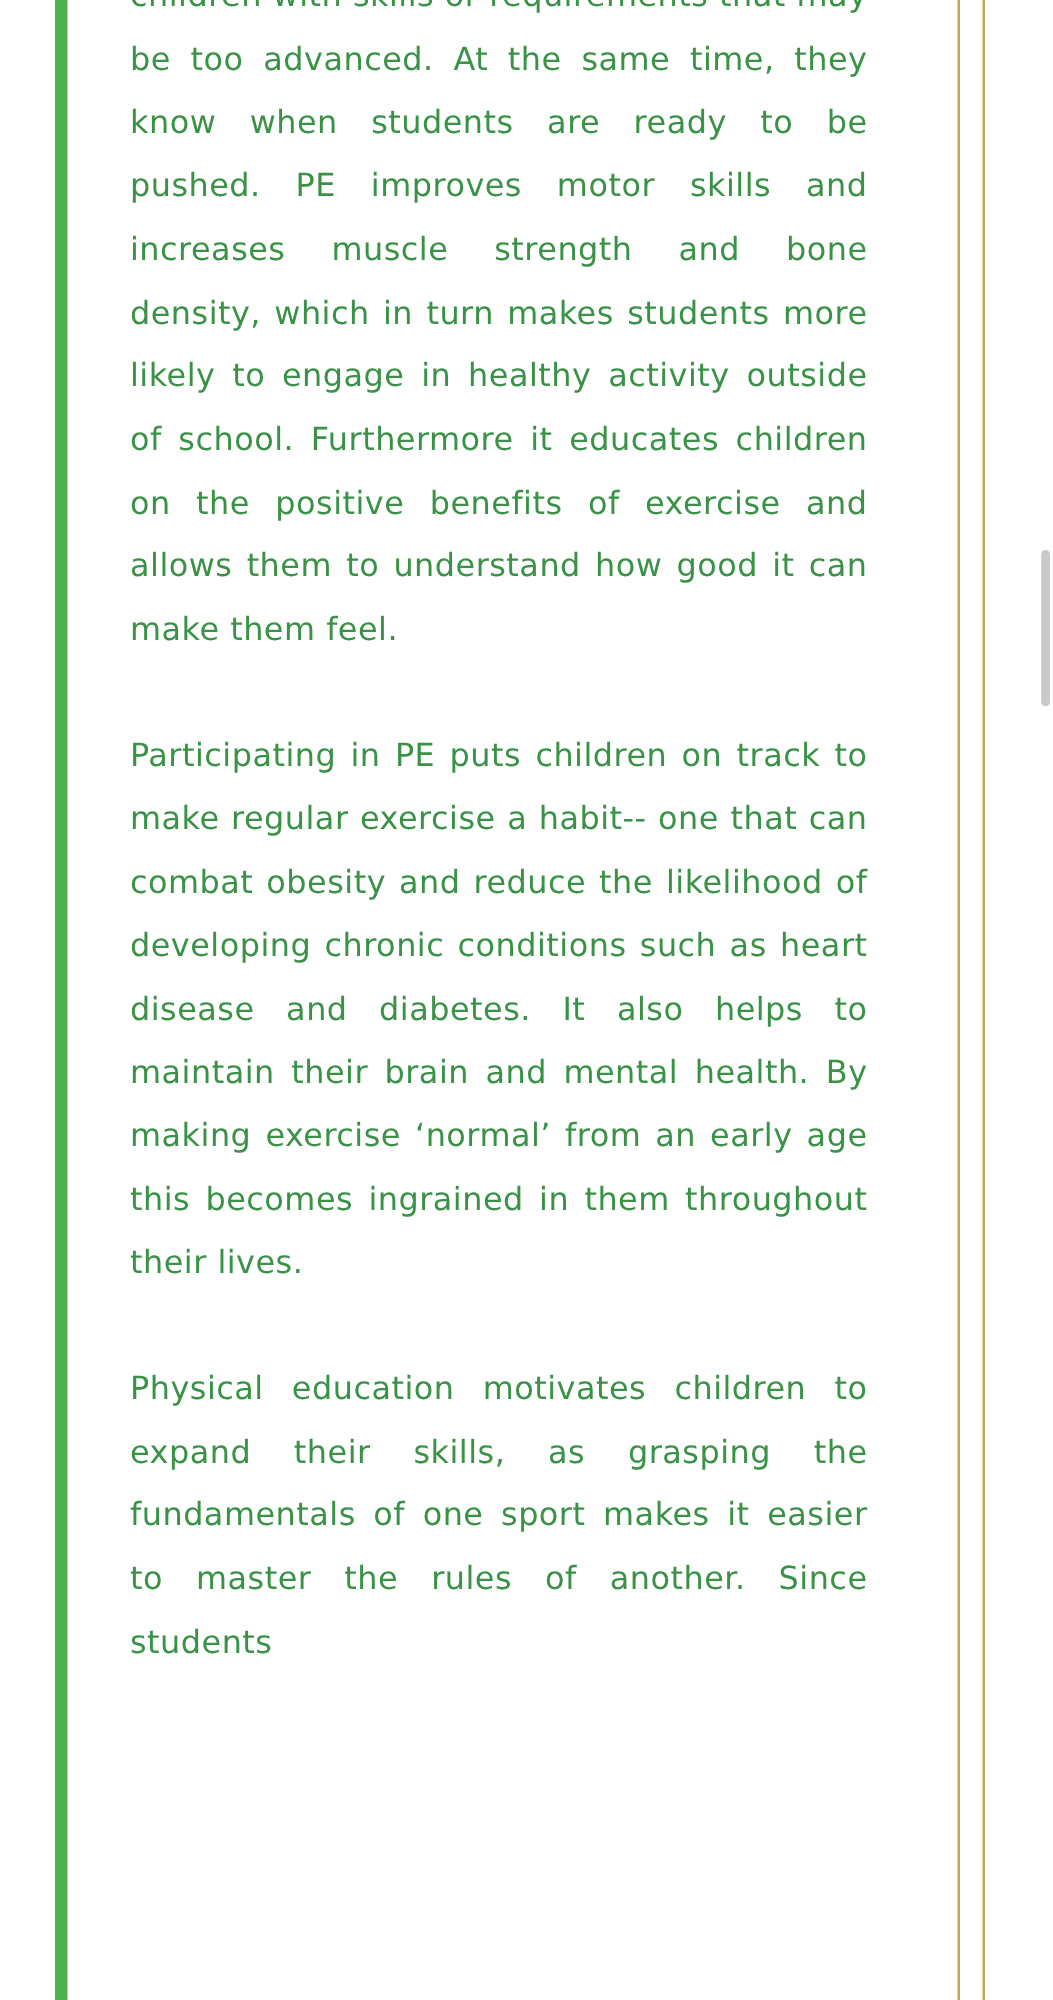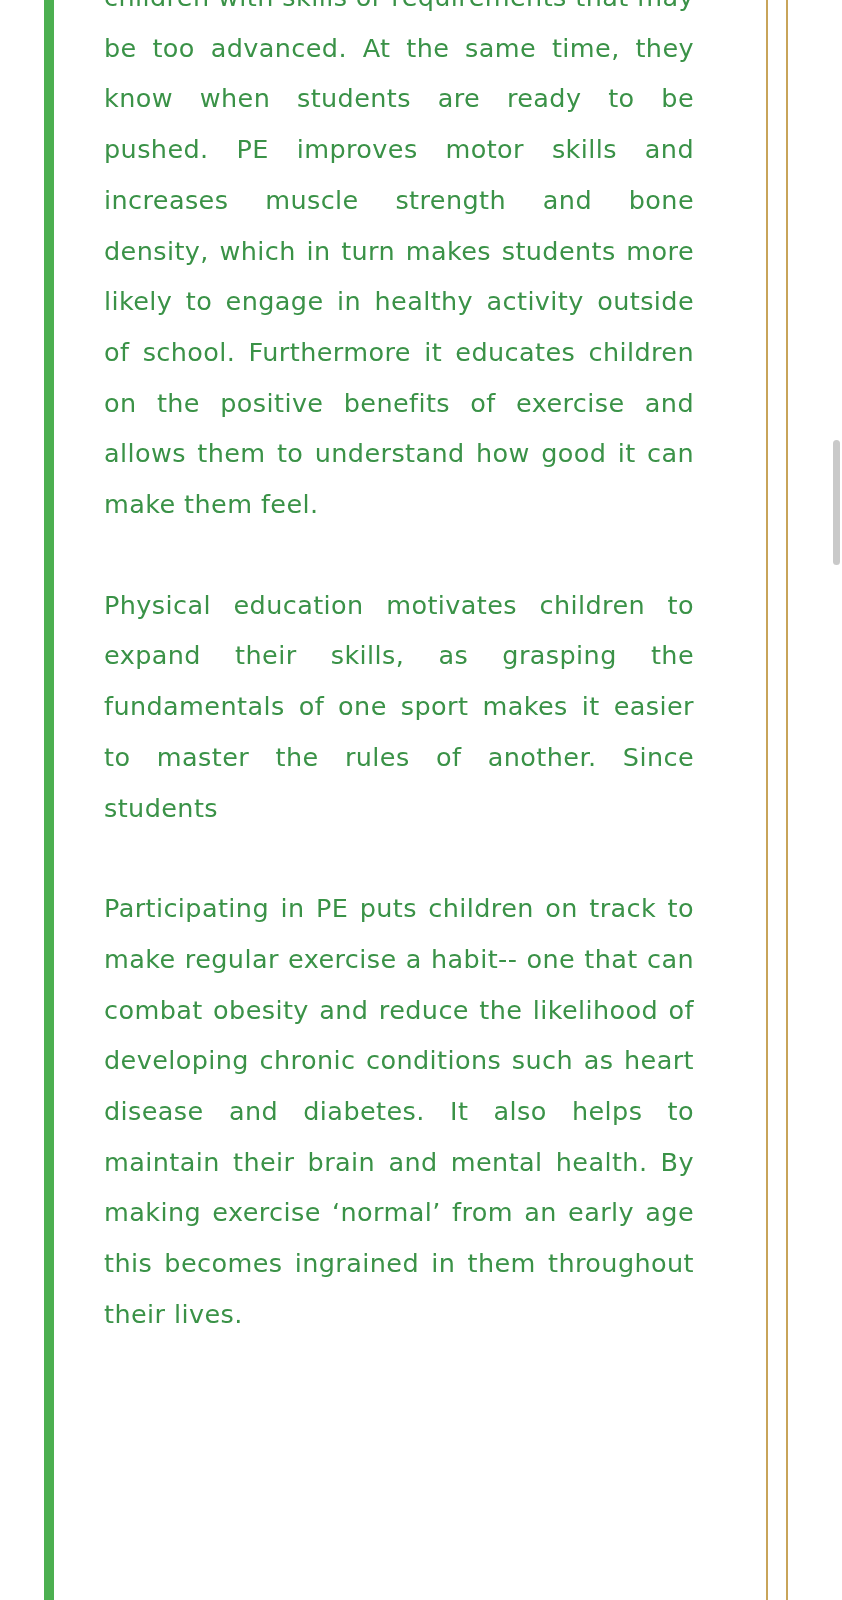--- a/index.html
+++ b/index.html
@@ -107,21 +107,21 @@
 
 <div class="page">
 
   <div class="left-bar"></div>
 
   <div class="right-rule-inner"></div>
   <div class="right-rule-outer"></div>
 
   <div class="content">
     <p class="para" id="para-0">children with skills or requirements that may be too advanced. At the same time, they know when students are ready to be pushed. PE improves motor skills and increases muscle strength and bone density, which in turn makes students more likely to engage in healthy activity outside of school. Furthermore it educates children on the positive benefits of exercise and allows them to understand how good it can make them feel.</p>
+    <p class="para" id="para-1">Participating in PE puts children on track to make regular exercise a habit-- one that can combat obesity and reduce the likelihood of developing chronic conditions such as heart disease and diabetes. It also helps to maintain their brain and mental health. By making exercise ‘normal’ from an early age this becomes ingrained in them throughout their lives.</p>
     <p class="para" id="para-2">Physical education motivates children to expand their skills, as grasping the fundamentals of one sport makes it easier to master the rules of another. Since students</p>
-    <p class="para" id="para-1">Participating in PE puts children on track to make regular exercise a habit-- one that can combat obesity and reduce the likelihood of developing chronic conditions such as heart disease and diabetes. It also helps to maintain their brain and mental health. By making exercise ‘normal’ from an early age this becomes ingrained in them throughout their lives.</p>
   </div>
 
   <div class="scrollbar-track">
     <div class="scrollbar-thumb"></div>
   </div>
 
 </div>
 
 </body></html>

